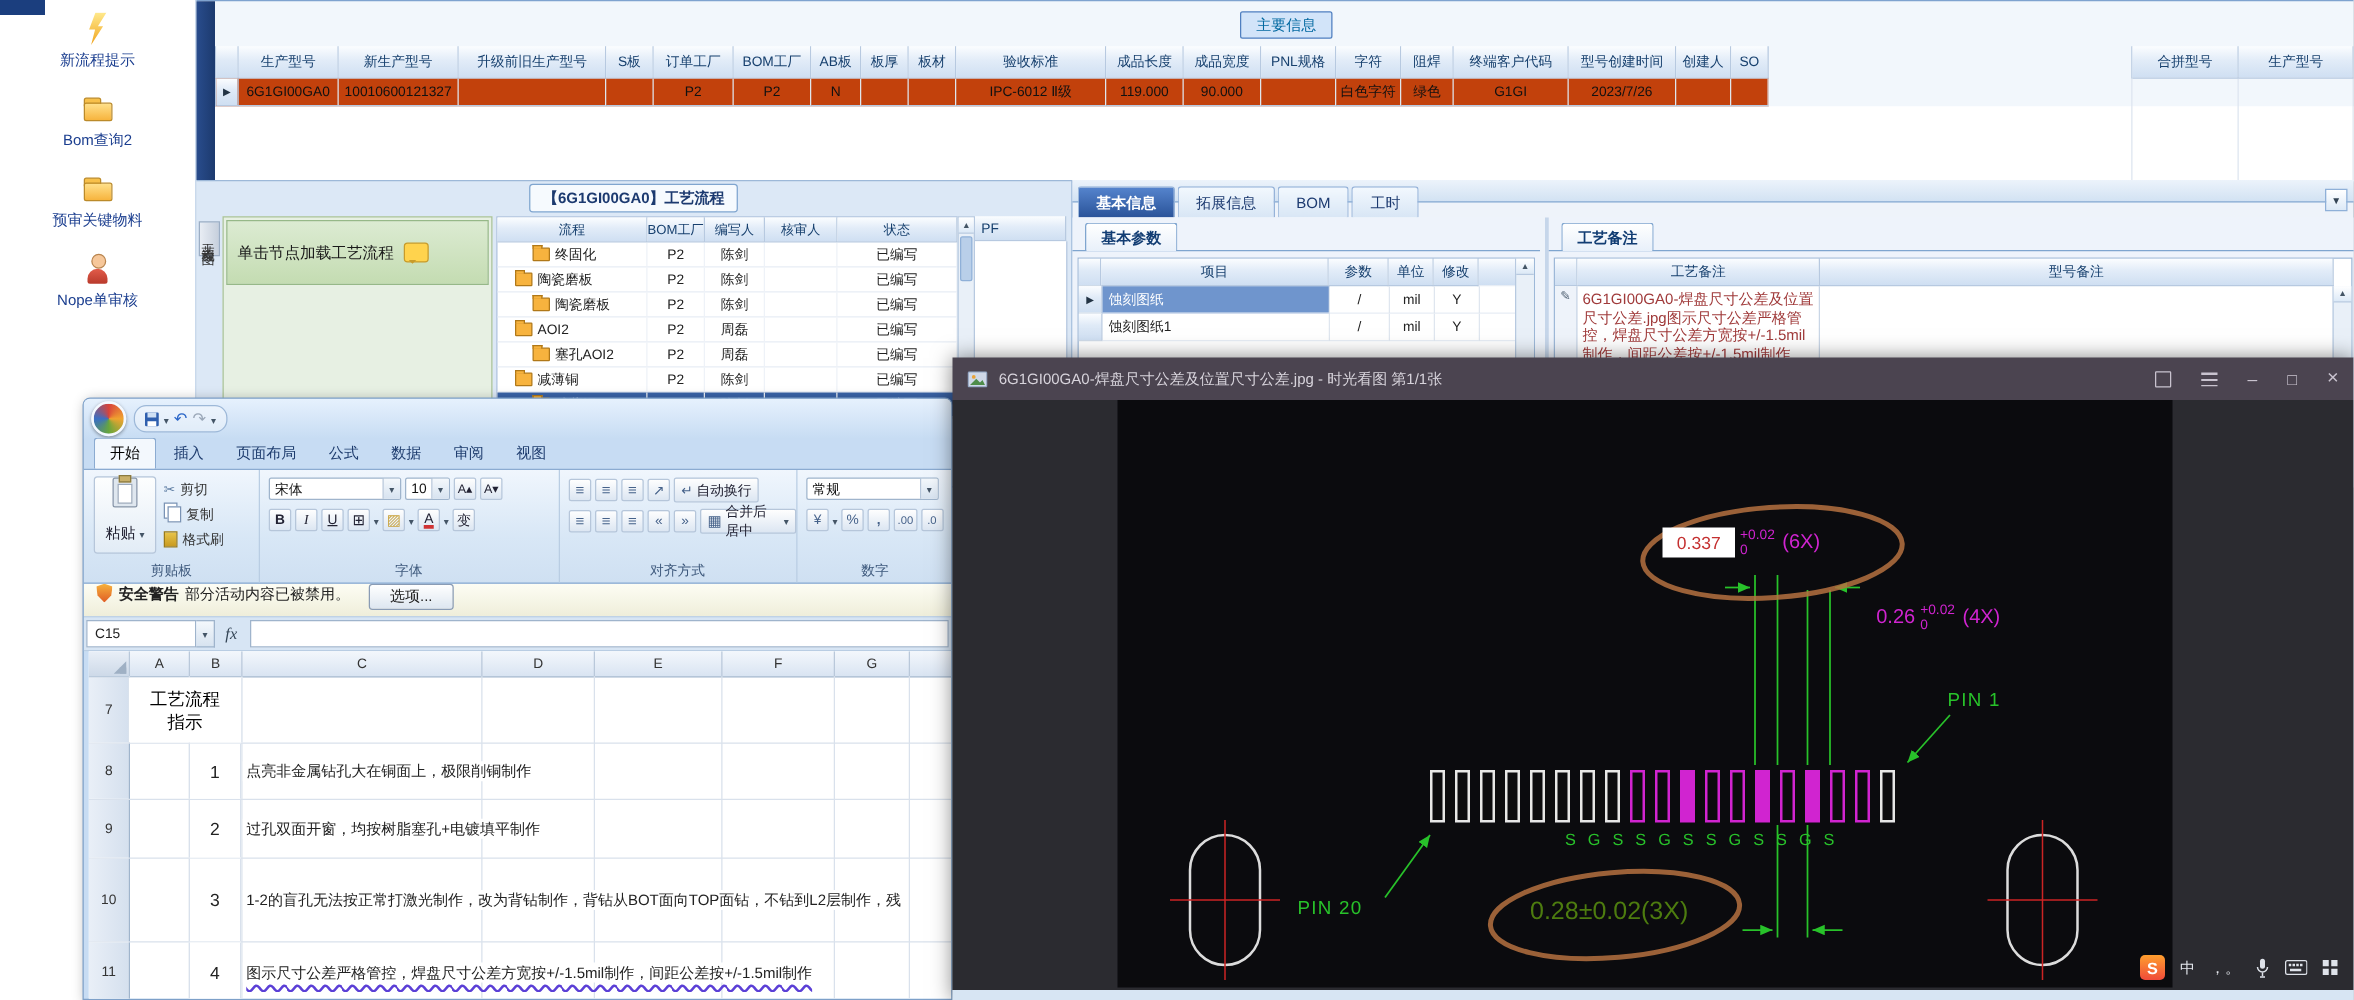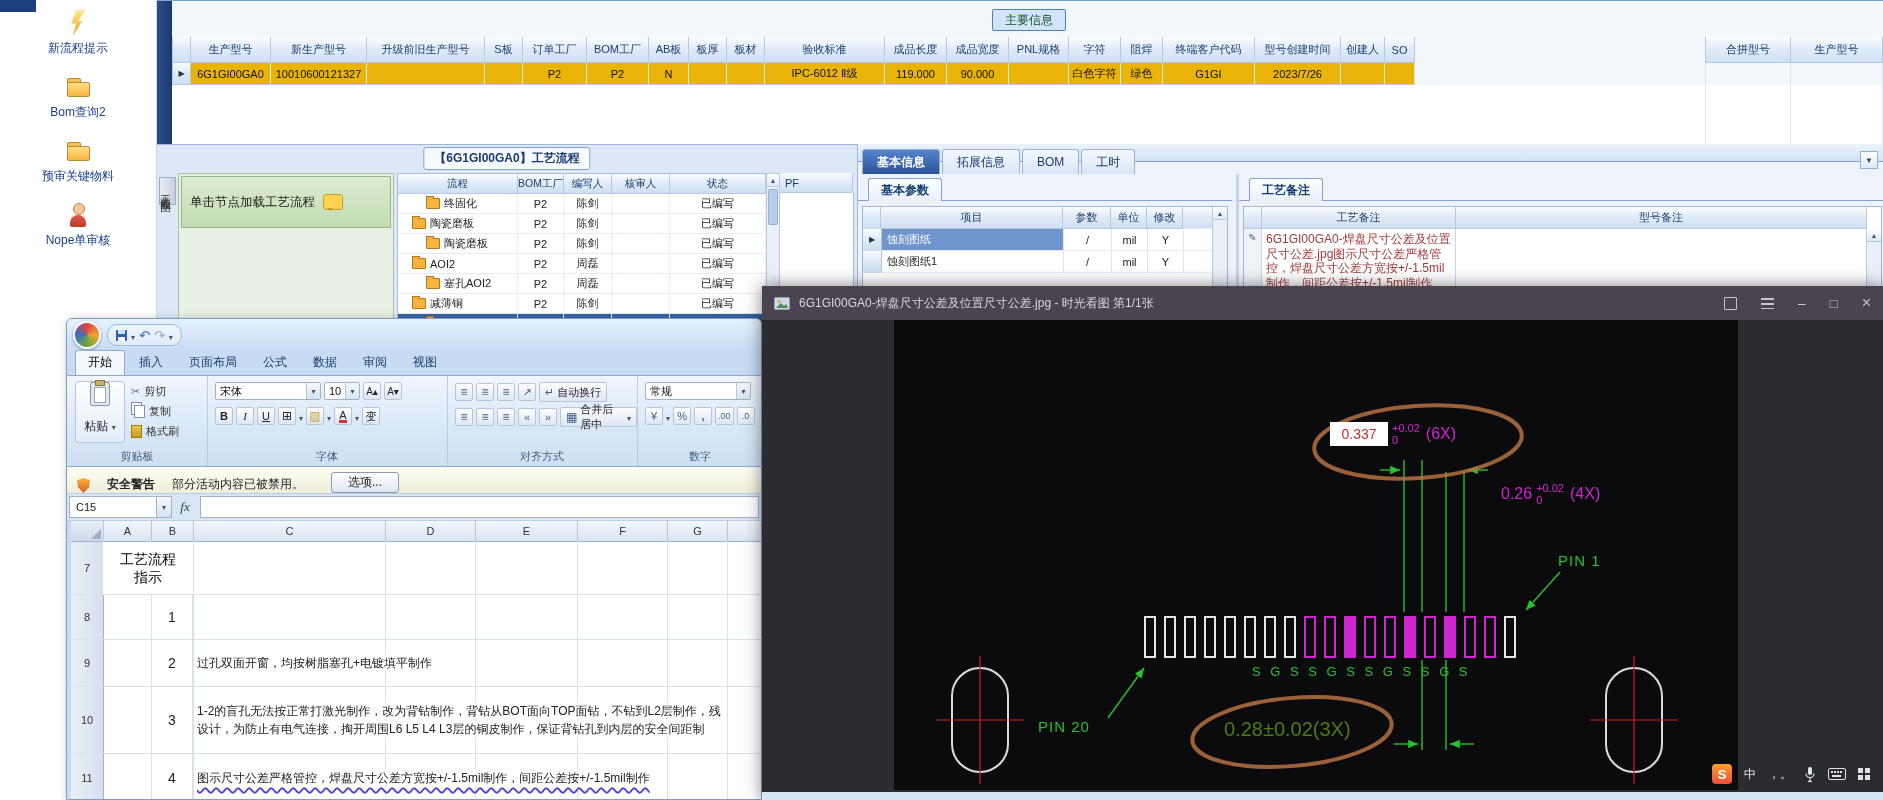--- a/index.html
+++ b/index.html
@@ -25,24 +25,24 @@
      background:linear-gradient(#ffe08a,#f7b43e);border:1px solid #bb8a2a;border-radius:2px}
   .side-icon[data-icon="person-icon"]::before{content:"";position:absolute;left:9px;top:2px;width:10px;height:10px;border-radius:50%;
      background:#f6c79a;border:1px solid #b9854f}
   .side-icon[data-icon="person-icon"]::after{content:"";position:absolute;left:6px;bottom:2px;width:16px;height:12px;
      border-radius:8px 8px 2px 2px;background:linear-gradient(#e25c4a,#b93a2c)}
   
   #main-top{position:absolute;left:156px;top:0;width:1727px;height:144px;background:#f2f7fc;
             border-top:1px solid #7fa3cf;border-bottom:1px solid #aac2de}
   .navy-strip{position:absolute;left:0;top:0;width:16px;height:144px;background:linear-gradient(90deg,#2a4e8f,#1c3a6e)}
   .mg-badge{position:absolute;left:836px;top:8px;height:20px;padding:0 12px;background:#d2e4f9;border:1px solid #4f7fc0;
-            border-radius:2px;font-size:12px;color:#14532d;display:flex;align-items:center;z-index:2}
+            border-radius:2px;font-size:12px;color:#0369a1;display:flex;align-items:center;z-index:2}
   .mg-body{position:absolute;left:16px;top:84px;right:0;bottom:0;background:#fff}
   .mg-head{position:absolute;left:16px;top:36px;height:26px;display:flex;border-left:1px solid #b7c9e0}
-  .mg-row{position:absolute;left:16px;top:62px;height:22px;display:flex;border-left:1px solid #b7c9e0;background:#eab308}
+  .mg-row{position:absolute;left:16px;top:62px;height:22px;display:flex;border-left:1px solid #b7c9e0;background:#c2410c}
   .mg-head>.ghead{height:26px}
   .mg-cell{height:22px;display:flex;align-items:center;justify-content:center;font-size:11px;color:#111;
            border-right:1px solid #dfe6ee;border-bottom:1px solid #b7c9e0;box-sizing:border-box;white-space:nowrap;overflow:hidden}
   .mg-ind{background:linear-gradient(#fbfdff,#dfeaf7 45%,#cfdff2);border-right:1px solid #b7c9e0;border-bottom:1px solid #b7c9e0;
           box-sizing:border-box;display:flex;align-items:center;justify-content:center}
   .mg-row .mg-ind::before{content:"\25B6";font-size:8px;color:#234}
   .mgr>:nth-child(1){width:18px}
   .mgr>:nth-child(2){width:80px}.mgr>:nth-child(3){width:96px}.mgr>:nth-child(4){width:118px}
   .mgr>:nth-child(5){width:38px}.mgr>:nth-child(6){width:64px}.mgr>:nth-child(7){width:62px}
   .mgr>:nth-child(8){width:40px}.mgr>:nth-child(9){width:38px}.mgr>:nth-child(10){width:38px}
@@ -185,21 +185,21 @@
   .i-merge::before{content:"\25A6";color:#46628a;font-size:12px}
   .i-cur::before{content:"\00A5";color:#46628a}
   .i-pct::before{content:"%";color:#46628a}
   .i-com::before{content:",";color:#46628a;font-weight:bold}
   .i-d0::before{content:".00";font-size:9px;color:#46628a}
   .i-d1::before{content:".0";font-size:9px;color:#46628a}
   .i-aup::before{content:"A\25B4";font-size:10px}
   .i-adn::before{content:"A\25BE";font-size:10px}
   .tbtn{height:18px;display:flex;align-items:center;gap:3px;border:1px solid #b6c6da;border-radius:2px;
         background:linear-gradient(#fefefe,#dce6f2);font-size:11px;color:#223;padding:0 5px;cursor:pointer}
-  .xl-msgbar{height:26px;flex:none;display:flex;align-items:flex-end;gap:17px;padding:0 10px;
+  .xl-msgbar{height:26px;flex:none;display:flex;align-items:flex-start;gap:5px;padding:0 10px;
              background:linear-gradient(#fdfdf4,#efeeda);border-bottom:1px solid #b9cde3;font-size:12px}
   .shield{width:13px;height:15px;flex:none;clip-path:polygon(50% 0,100% 15%,92% 62%,50% 100%,8% 62%,0 15%);
           background:linear-gradient(#f6b23c,#e05c24)}
   .btn-options{margin-left:10px;padding:1px 16px;font-size:12px;background:linear-gradient(#fff,#dde6f0);
                border:1px solid #8a9cb5;border-radius:3px;cursor:pointer}
   .xl-fbar{height:22px;flex:none;display:flex;align-items:stretch;background:#d7e5f4;border-bottom:1px solid #b9cde3;padding:2px}
   .namebox{width:88px;background:#fff;border:1px solid #9fb4cc;font-size:11px;display:flex;align-items:center;padding-left:6px;box-sizing:border-box}
   .nb-dd{width:14px;background:linear-gradient(#f4f8fc,#d7e3f0);border:1px solid #9fb4cc;border-left:none;
          display:flex;align-items:center;justify-content:center}
   .nb-dd::before{content:"\25BE";font-size:8px;color:#456}
@@ -664,34 +664,36 @@
       <div class="xr r7">
         <div class="rh">7</div>
         <div class="mcell">
           <div>工艺流程</div>
           <div>指示</div>
         </div>
       </div>
       <div class="xr r8">
         <div class="rh">8</div>
         <div class="ncell">1</div>
+        <div class="tcell">
+          <span class="tline">点亮非金属钻孔大在铜面上，极限削铜制作</span>
+        </div>
       </div>
       <div class="xr r9">
         <div class="rh">9</div>
         <div class="ncell">2</div>
         <div class="tcell">
           <span class="tline">过孔双面开窗，均按树脂塞孔+电镀填平制作</span>
         </div>
       </div>
       <div class="xr r10">
         <div class="rh">10</div>
         <div class="ncell">3</div>
         <div class="tcell">
           <span class="tline">1-2的盲孔无法按正常打激光制作，改为背钻制作，背钻从BOT面向TOP面钻，不钻到L2层制作，残</span>
-          <span class="tline">设计，为防止有电气连接，掏开周围L6 L5 L4 L3层的铜皮制作，保证背钻孔到内层的安全间距制</span>
         </div>
       </div>
       <div class="xr r11">
         <div class="rh">11</div>
         <div class="ncell">4</div>
         <div class="tcell">
           <span class="tline wavy">图示尺寸公差严格管控，焊盘尺寸公差方宽按+/-1.5mil制作，间距公差按+/-1.5mil制作</span>
         </div>
       </div>
 

